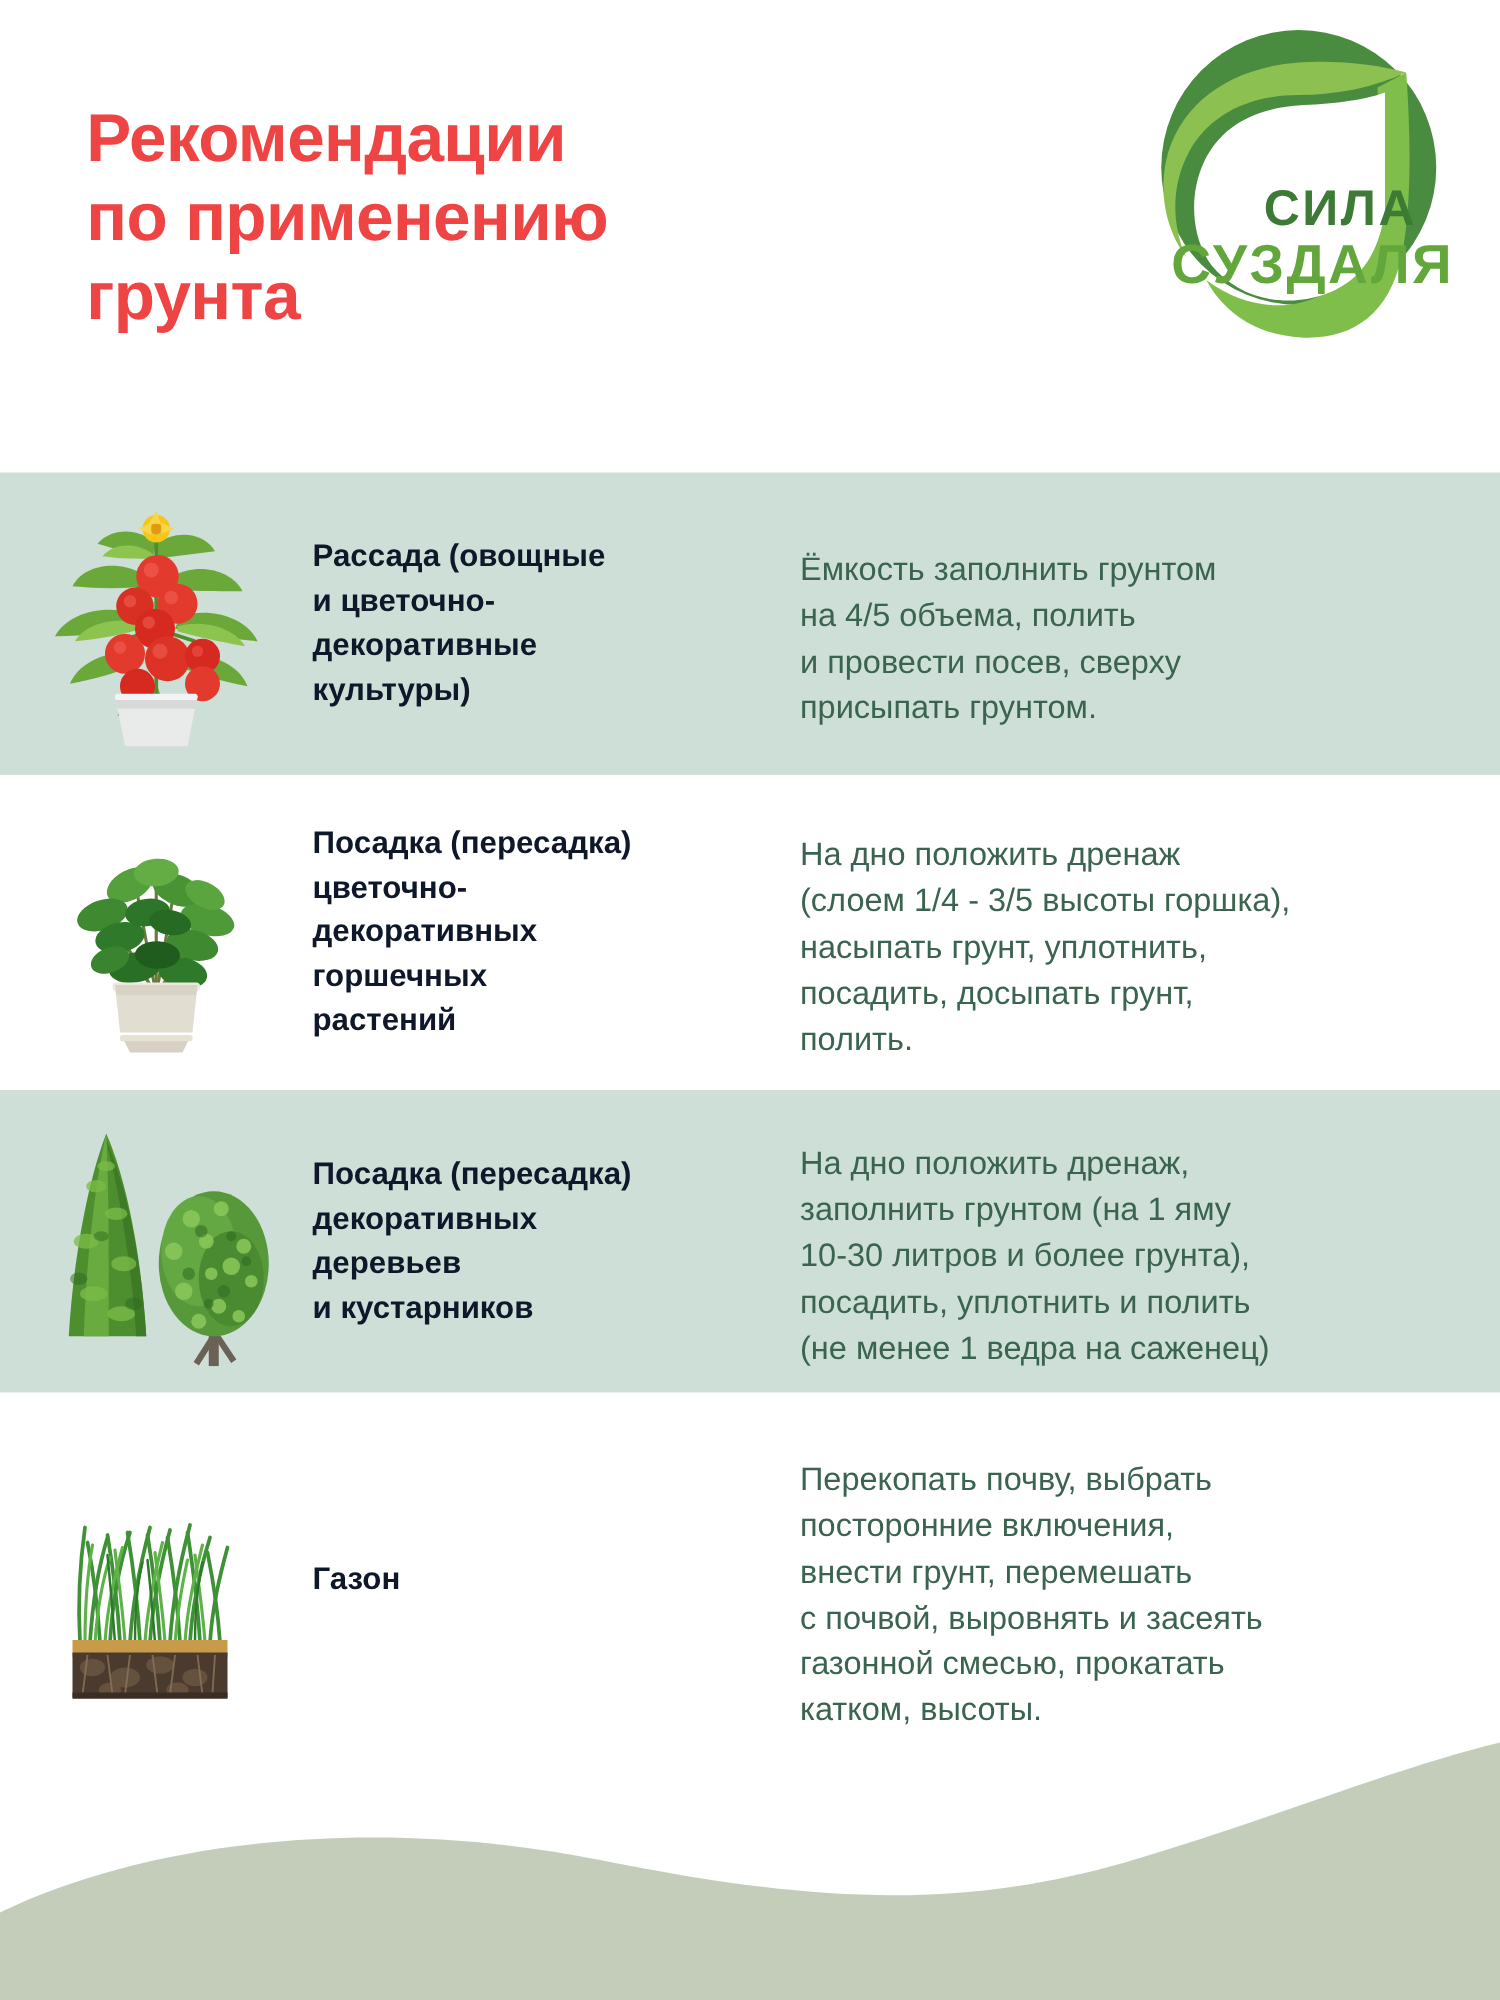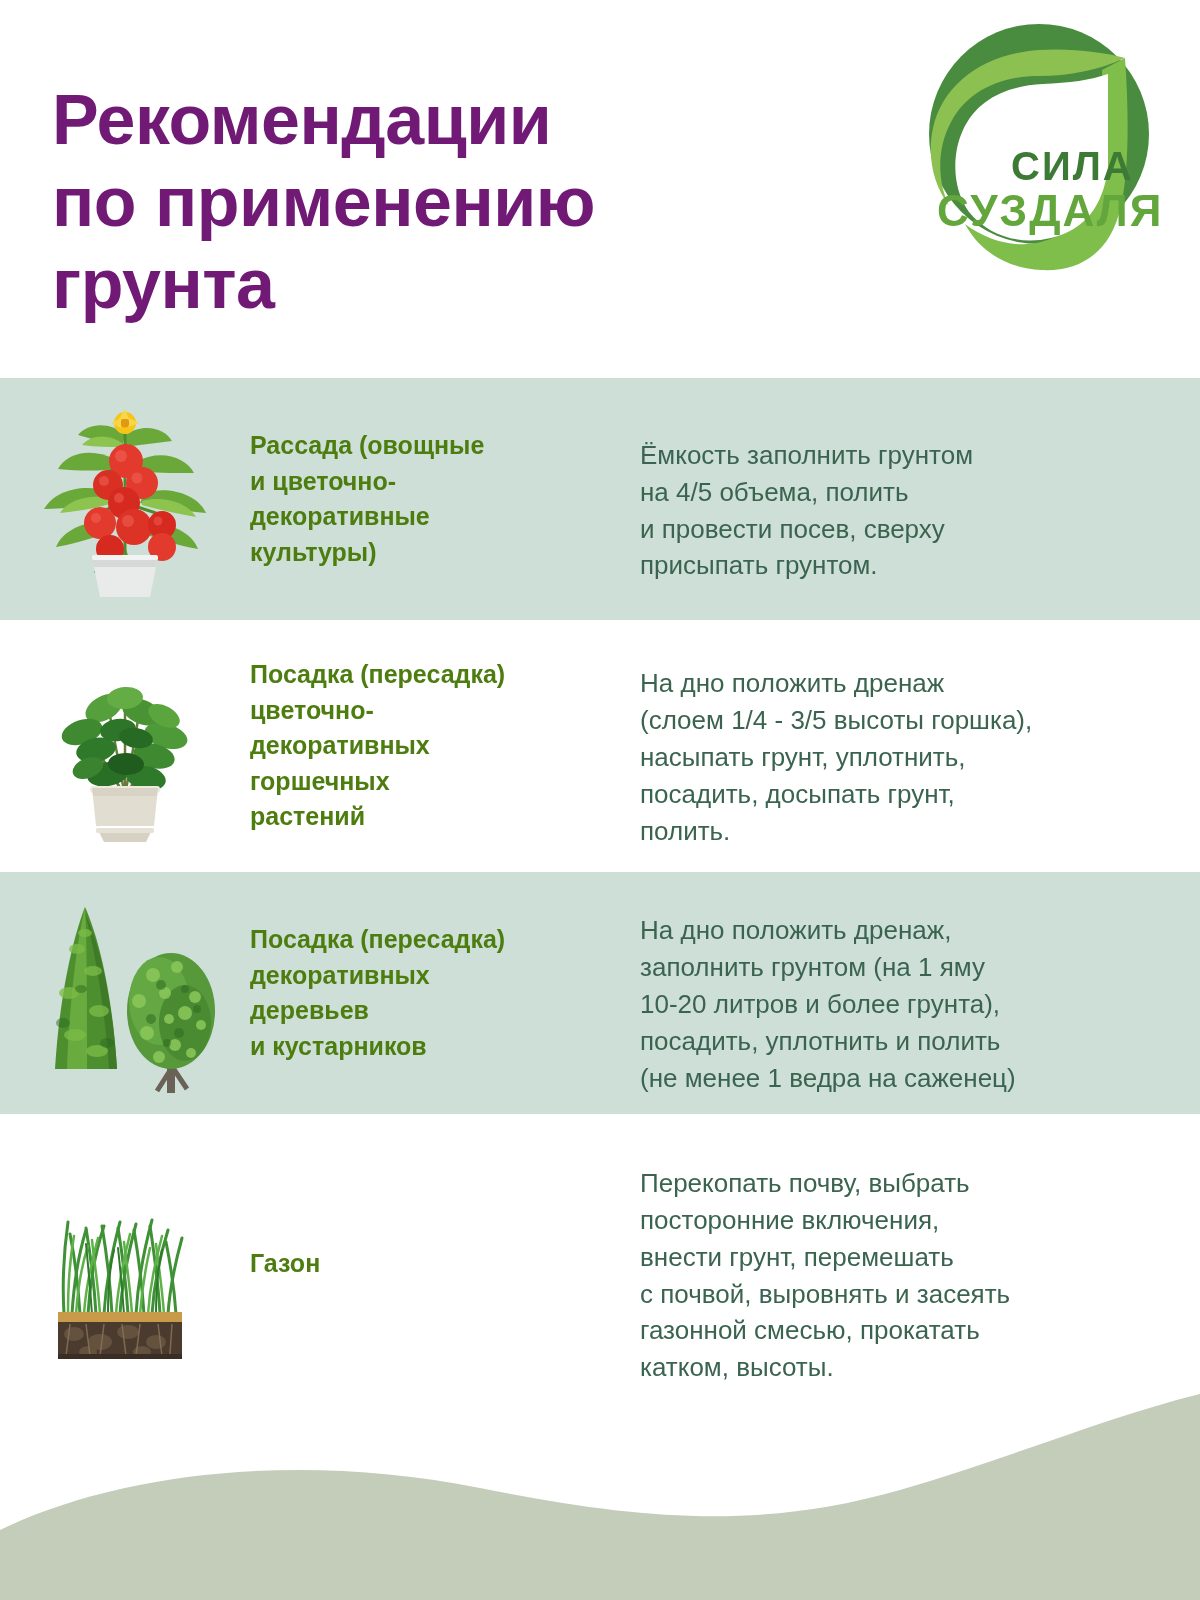--- a/index.html
+++ b/index.html
@@ -7,43 +7,43 @@
     width:1200px;height:1600px;
     background:#ffffff;
     font-family:"Liberation Sans","DejaVu Sans",sans-serif;
     overflow:hidden;position:relative;
   }
   .page{position:relative;width:1200px;height:1600px;overflow:hidden;}
 
   
   .header{position:absolute;left:0;top:0;width:1200px;height:378px;}
   .title{
-    position:absolute;left:52px;top:80px;width:640px;
-    font-size:70px;line-height:1.17;font-weight:bold;
-    color:#701a75;letter-spacing:-0.5px;white-space:pre-line;
+    position:absolute;left:69px;top:80px;width:640px;
+    font-size:54px;line-height:1.17;font-weight:bold;
+    color:#ef4444;letter-spacing:-0.5px;white-space:pre-line;
   }
   
   .logo{position:absolute;left:893px;top:18px;width:268px;height:262px;text-align:center;}
   .logo svg{display:block;width:268px;height:262px;}
 
   
   .band{position:absolute;left:0;width:1200px;background:#cddfd6;}
   .band.b1{top:378px;height:242px;}
   .band.b3{top:872px;height:242px;}
 
   .row{position:absolute;left:0;width:1200px;display:flex;align-items:center;}
   .row.r1{top:378px;height:242px;}
   .row.r2{top:620px;height:252px;}
   .row.r3{top:872px;height:242px;}
   .row.r4{top:1114px;height:300px;}
 
   .cell-img{width:250px;flex:0 0 250px;display:flex;align-items:center;justify-content:center;}
   .cell-title{
     flex:0 0 390px;width:390px;
-    font-size:25px;line-height:1.42;font-weight:bold;color:#4d7c0f;
+    font-size:25px;line-height:1.42;font-weight:bold;color:#0f172a;
     white-space:pre-line;padding-right:14px;box-sizing:border-box;
   }
   .cell-desc{
     flex:1 1 auto;
     font-size:26px;line-height:1.42;color:#3b6450;
     white-space:pre-line;padding-right:35px;box-sizing:border-box;margin-top:23px;
   }
 
   .art{display:block;}
 
@@ -264,21 +264,21 @@
           </g>
         </g>
       </svg>
     </div>
     <div class="cell-title">Посадка (пересадка)
 декоративных
 деревьев
 и кустарников</div>
     <div class="cell-desc">На дно положить дренаж,
 заполнить грунтом (на 1 яму
-10-20 литров и более грунта),
+10-30 литров и более грунта),
 посадить, уплотнить и полить
 (не менее 1 ведра на саженец)</div>
   </div>
 
   <div class="row r4">
     <div class="cell-img">
       <svg class="art" width="190" height="200" viewBox="0 0 190 200" xmlns="http://www.w3.org/2000/svg">
 
         <g stroke="#3f9136" stroke-width="3" fill="none" stroke-linecap="round">
           <path d="M34 150 C32 116 34 86 38 58"></path>

